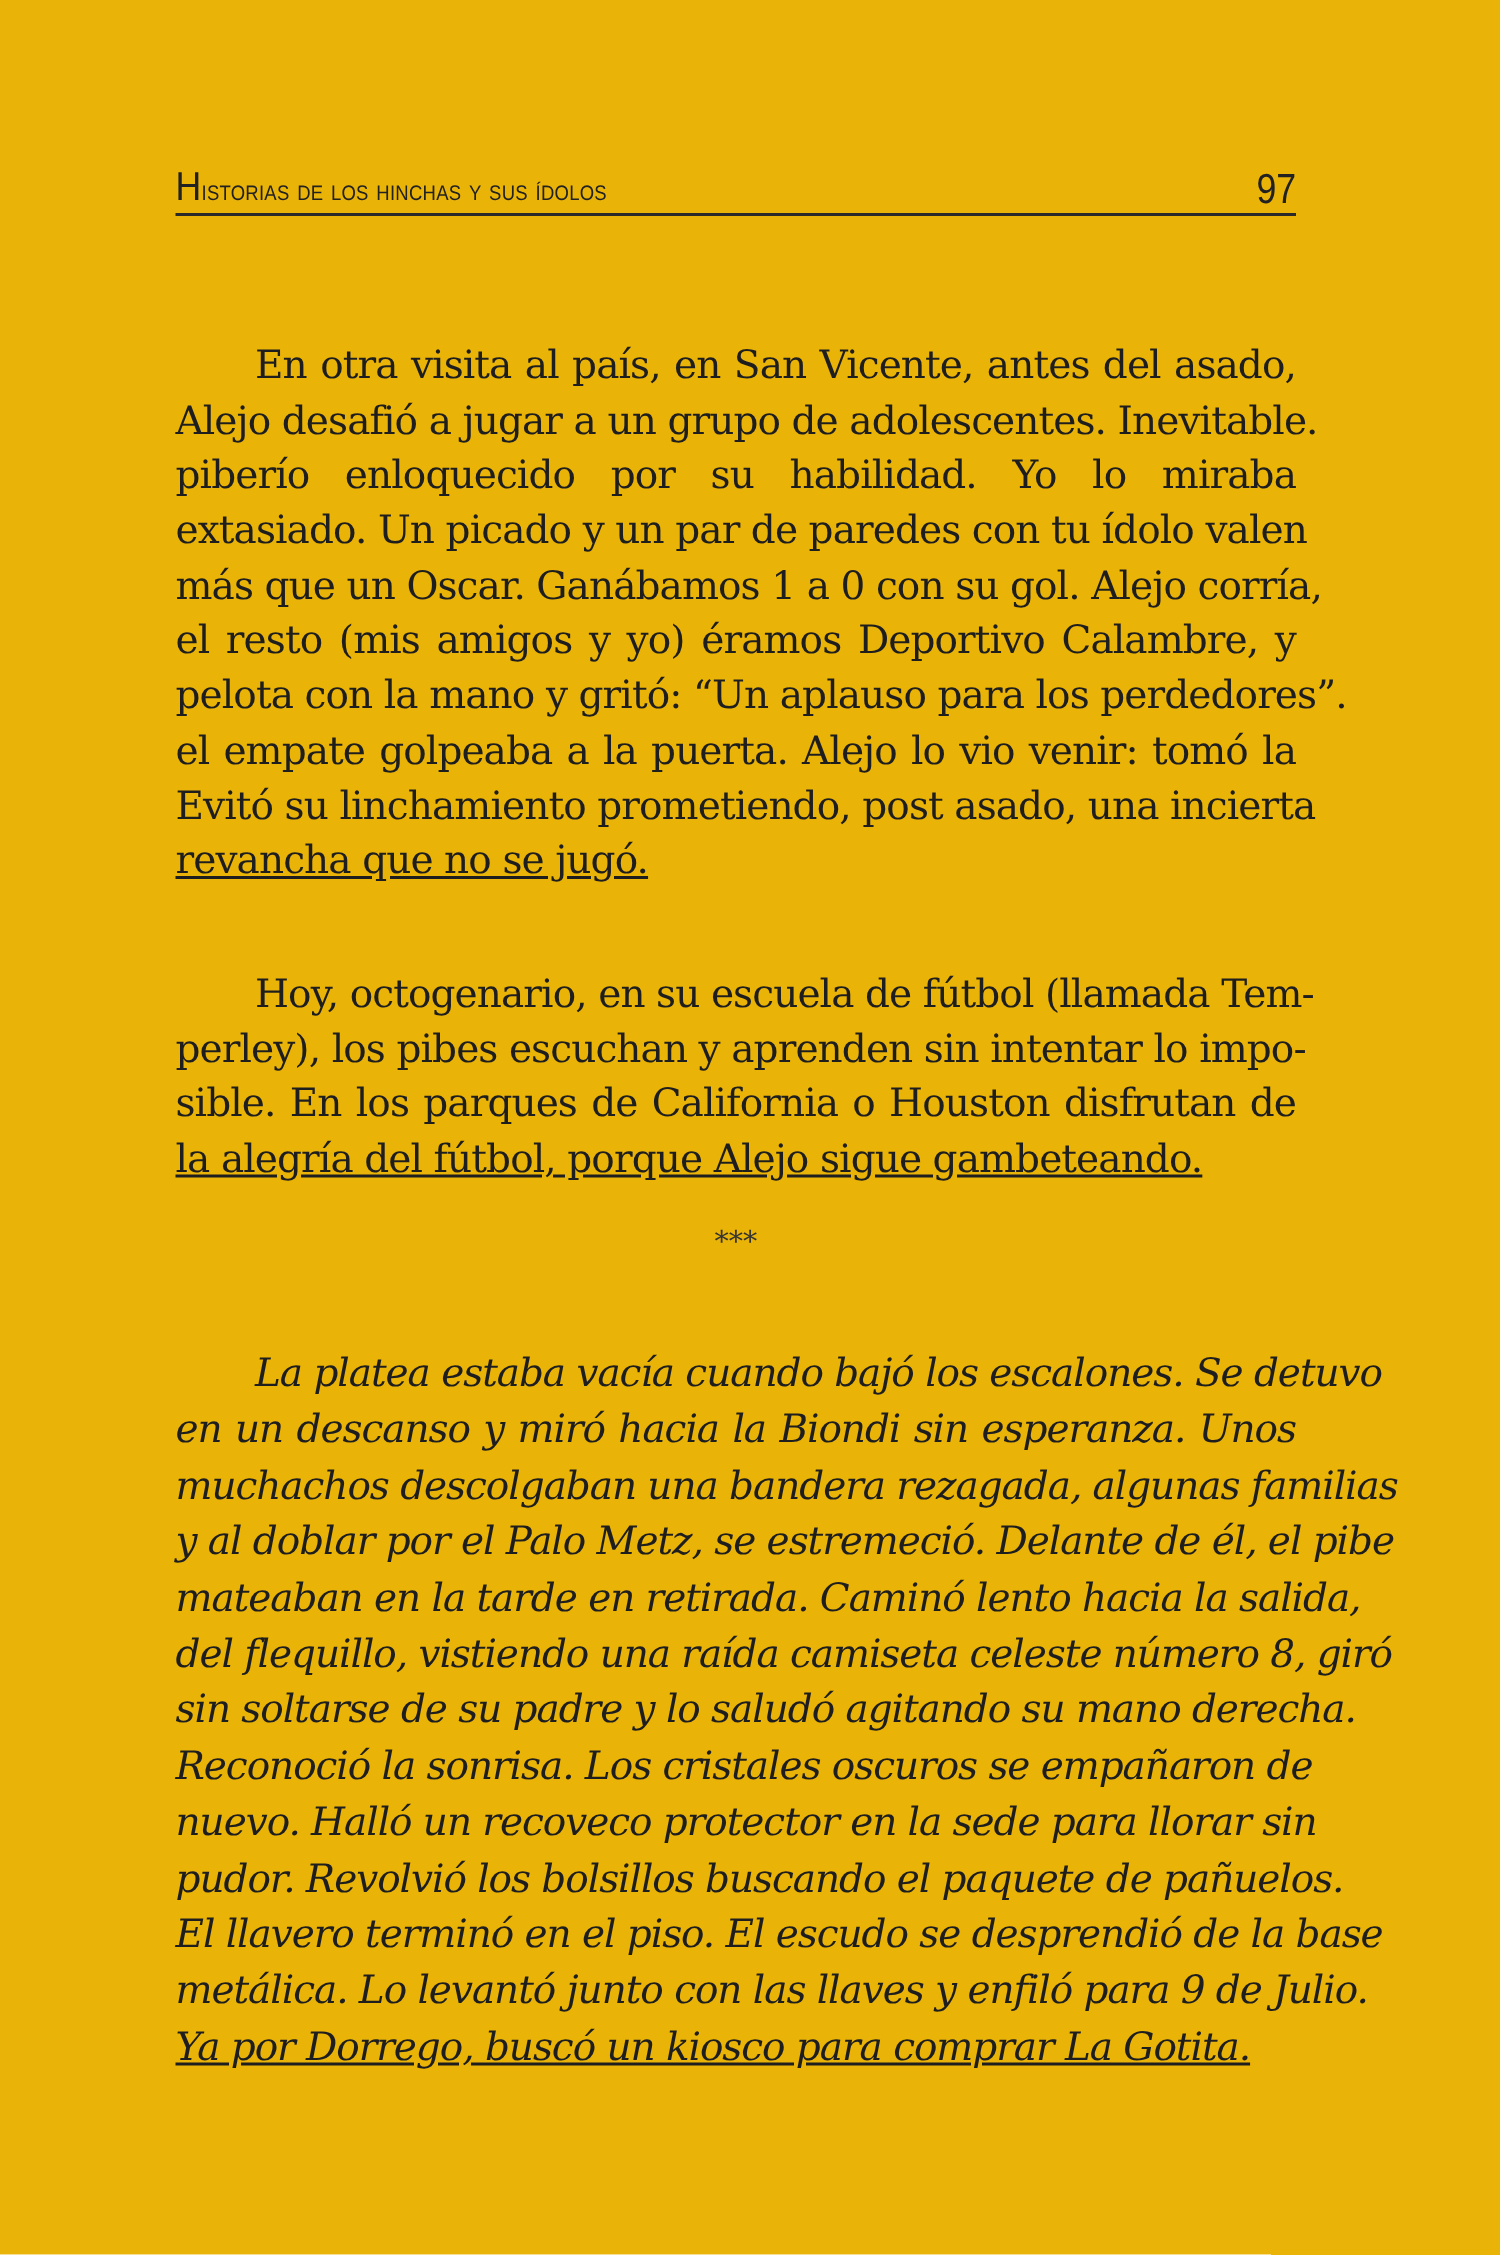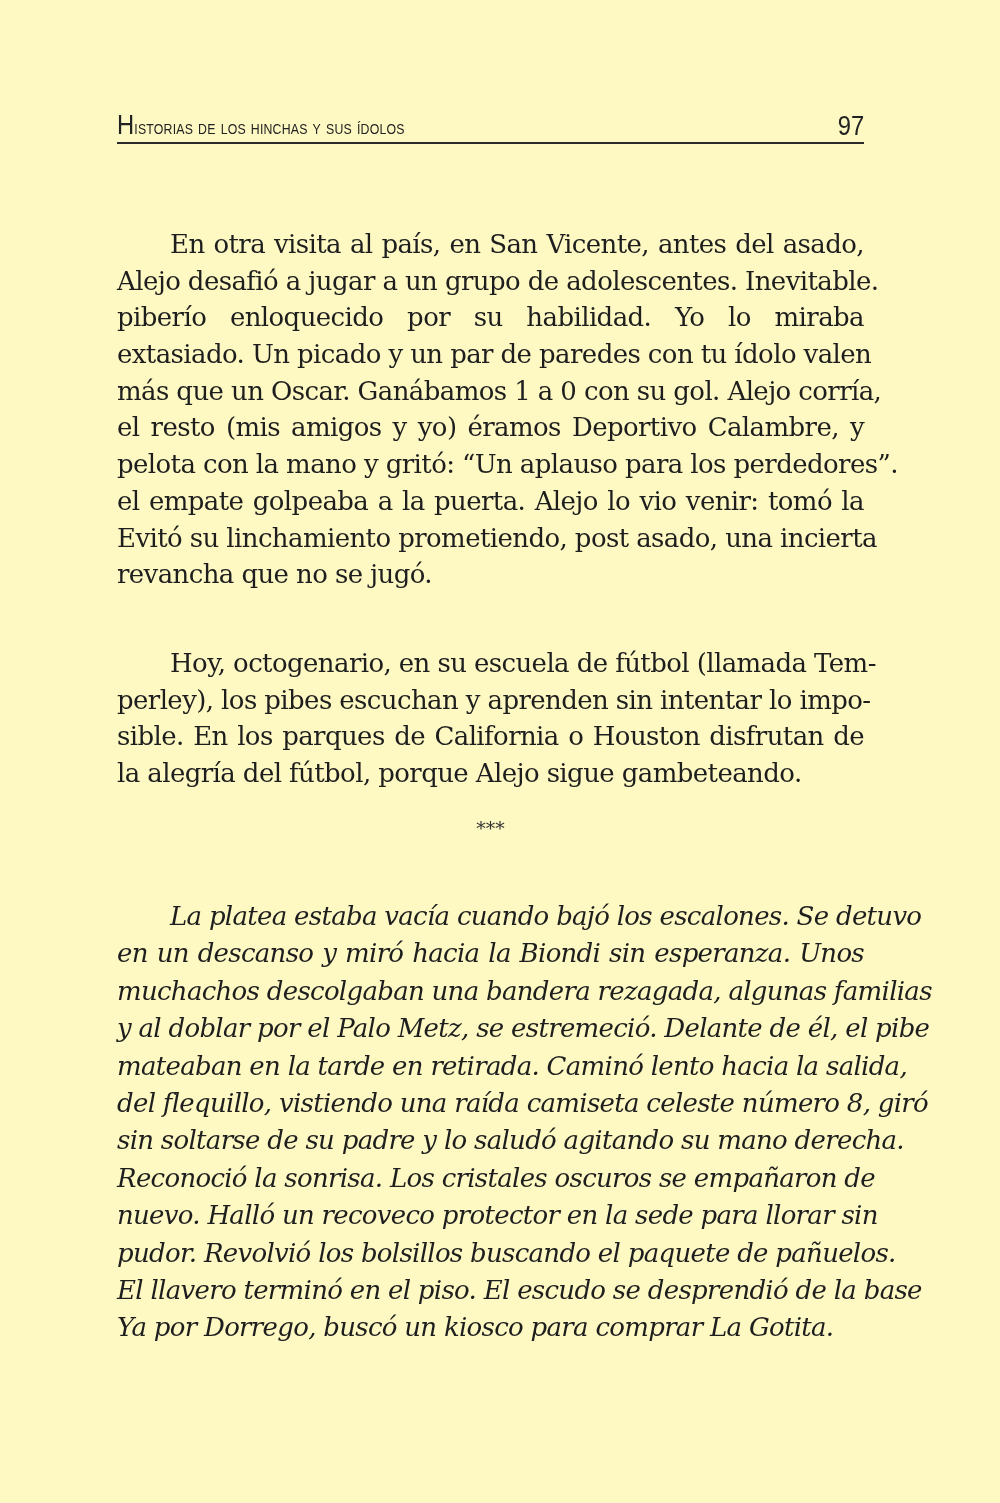--- a/index.html
+++ b/index.html
@@ -12,21 +12,21 @@
       height: 1503px;
       position: relative;
       overflow: hidden;
       color: #1c1c1c;
     }
     .page {
       position: absolute;
       left: 0; top: 0;
       width: 1000px;
       height: 1503px;
-      background: #fef9c3;
+      background: #eab308;
     }
     .running-head {
       position: absolute;
       left: 117px;
       top: 104px;
       width: 747px;
       height: 38px;
       border-bottom: 2.5px solid #2a2a2a;
       display: flex;
       justify-content: space-between;
@@ -69,20 +69,21 @@
       height: 36.7px;
       line-height: 36.7px;
       white-space: nowrap;
       text-align: justify;
       text-align-last: justify;
       letter-spacing: -0.6px;
       transform-origin: left center;
     }
     .line.last {
       text-align-last: left;
+      text-decoration: underline;
     }
     .line.indent {
       padding-left: 53px;
     }
     .para1 { top: 226px; }
     .para2 { top: 645px; }
     .italic-block {
       top: 898px;
       font-style: italic;
       font-family: "DejaVu Serif", "Liberation Serif", serif;
@@ -141,16 +142,17 @@
     <span class="line">en un descanso y miró hacia la Biondi sin esperanza. Unos</span>
     <span class="line">muchachos descolgaban una bandera rezagada, algunas familias</span>
     <span class="line">y al doblar por el Palo Metz, se estremeció. Delante de él, el pibe</span>
     <span class="line">mateaban en la tarde en retirada. Caminó lento hacia la salida,</span>
     <span class="line">del flequillo, vistiendo una raída camiseta celeste número 8, giró</span>
     <span class="line">sin soltarse de su padre y lo saludó agitando su mano derecha.</span>
     <span class="line">Reconoció la sonrisa. Los cristales oscuros se empañaron de</span>
     <span class="line">nuevo. Halló un recoveco protector en la sede para llorar sin</span>
     <span class="line">pudor. Revolvió los bolsillos buscando el paquete de pañuelos.</span>
     <span class="line">El llavero terminó en el piso. El escudo se desprendió de la base</span>
+    <span class="line">metálica. Lo levantó junto con las llaves y enfiló para 9 de Julio.</span>
     <span class="line last">Ya por Dorrego, buscó un kiosco para comprar La Gotita.</span>
   </div>
 
 </div>
 
 </body></html>

